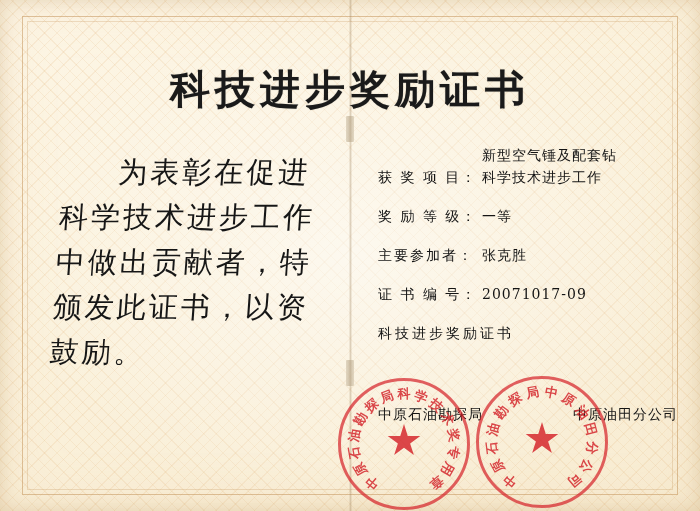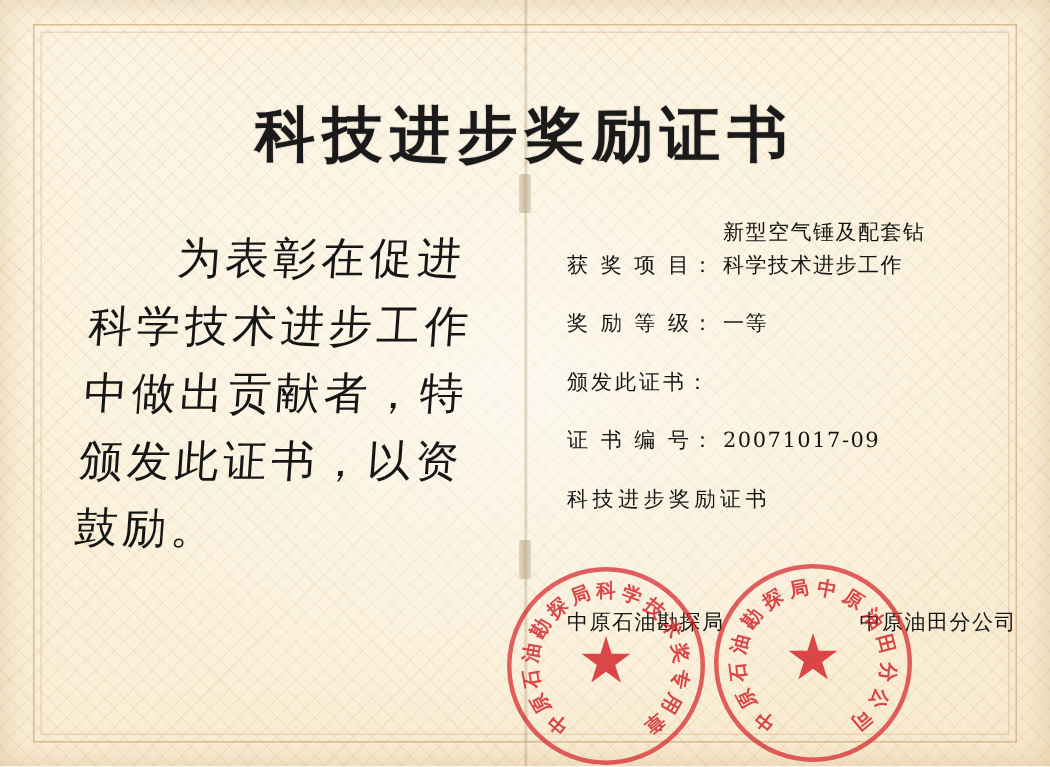--- a/index.html
+++ b/index.html
@@ -223,21 +223,22 @@
         <span class="wrap2">科学技术进步工作</span>
       </div>
     </div>
 
     <div class="field-row">
       <div class="field-label">奖 励 等 级：</div>
       <div class="field-value">一等</div>
     </div>
 
     <div class="field-row">
-      <div class="field-label">颁发此证书：</div>
+      <div class="field-label">主要参加者：</div>
+      <div class="field-value">张克胜</div>
     </div>
 
     <div class="field-row">
       <div class="field-label">证 书 编 号：</div>
       <div class="field-value">20071017-09</div>
     </div>
 
     <div class="field-row">
       <div class="field-value wide">科技进步奖励证书</div>
     </div>

